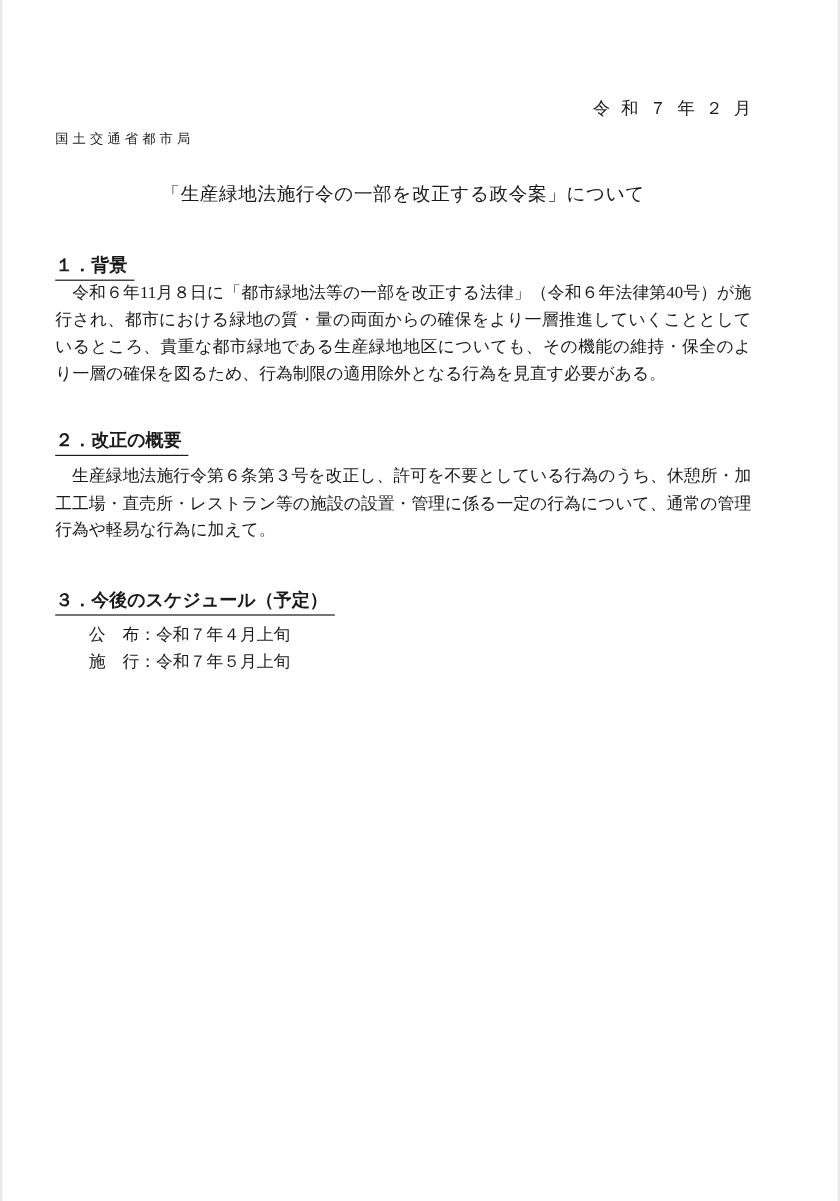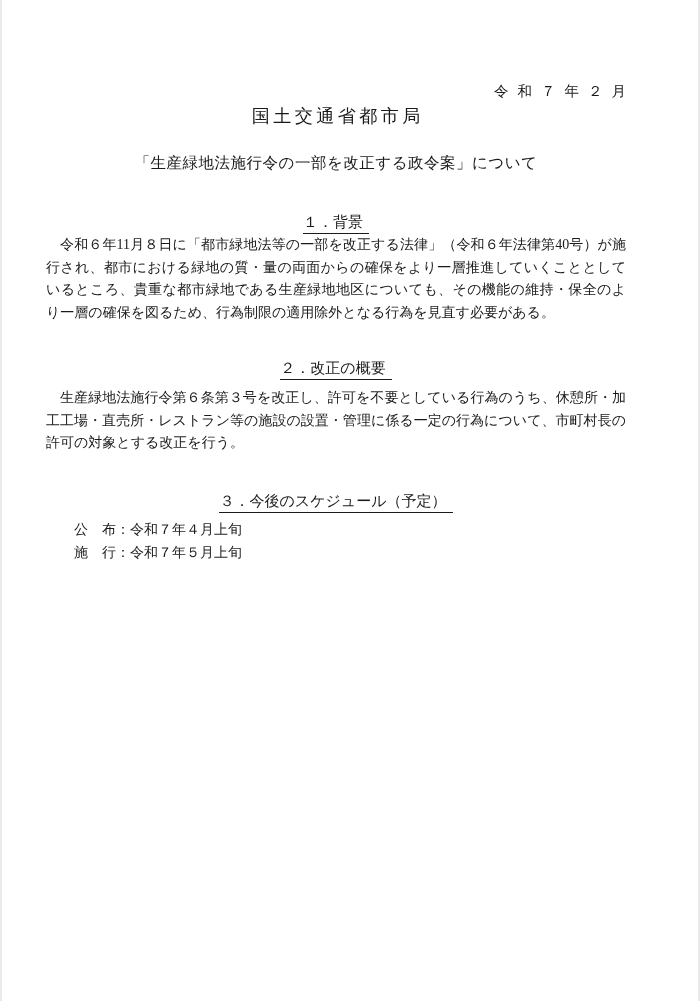--- a/index.html
+++ b/index.html
@@ -34,46 +34,45 @@
     margin-top: 81px;
     text-align: right;
     font-size: 14.5px;
     line-height: 20px;
     letter-spacing: 9px;
     margin-right: -9px; 
     white-space: nowrap;
   }
   .org-line {
     margin-top: 5px;
-    text-align: center;
-    font-size: 18px;
+    text-align: left;
+    font-size: 11px;
     line-height: 20px;
     letter-spacing: 3.5px;
     margin-right: -3.5px;
     white-space: nowrap;
   }
 
   .doc-title {
     margin: 26px 0 0 0;
     text-align: center;
     font-family: "Liberation Sans", "DejaVu Sans", sans-serif;
     font-weight: normal;
     font-size: 15.5px;
     line-height: 22px;
     letter-spacing: 0.5px;
   }
 
   .section { margin: 0; }
   .sec-heading {
     font-family: "Liberation Sans", "DejaVu Sans", sans-serif;
-    font-weight: normal;
+    font-weight: bold;
     font-size: 15px;
     line-height: 20px;
     margin: 0;
-    text-align: center;
   }
   .sec-heading > span {
     display: inline-block;
     border-bottom: 1.5px solid #1b1b1b;
     padding-right: 6px;
     padding-bottom: 1px;
   }
   .sec-1 { margin-top: 38px; }
   .sec-2 { margin-top: 34px; }
   .sec-3 { margin-top: 36px; }
@@ -116,21 +115,21 @@
     <h2 class="sec-heading">
       <span>１．背景</span>
     </h2>
     <p class="para">　令和６年11月８日に「都市緑地法等の一部を改正する法律」（令和６年法律第40号）が施行され、都市における緑地の質・量の両面からの確保をより一層推進していくこととしているところ、貴重な都市緑地である生産緑地地区についても、その機能の維持・保全のより一層の確保を図るため、行為制限の適用除外となる行為を見直す必要がある。</p>
   </div>
 
   <div class="section sec-2">
     <h2 class="sec-heading">
       <span>２．改正の概要</span>
     </h2>
-    <p class="para body-start">　生産緑地法施行令第６条第３号を改正し、許可を不要としている行為のうち、休憩所・加工工場・直売所・レストラン等の施設の設置・管理に係る一定の行為について、市町村長の許可の対象とする改正を行う。</p>
+    <p class="para body-start">　生産緑地法施行令第６条第３号を改正し、許可を不要としている行為のうち、休憩所・加工工場・直売所・レストラン等の施設の設置・管理に係る一定の行為について、通常の管理行為や軽易な行為に加えて。</p>
   </div>
 
   <div class="section sec-3">
     <h2 class="sec-heading">
       <span>３．今後のスケジュール（予定）</span>
     </h2>
     <div class="schedule">
       <div class="schedule-line">公　布：令和７年４月上旬</div>
       <div class="schedule-line">施　行：令和７年５月上旬</div>
     </div>

